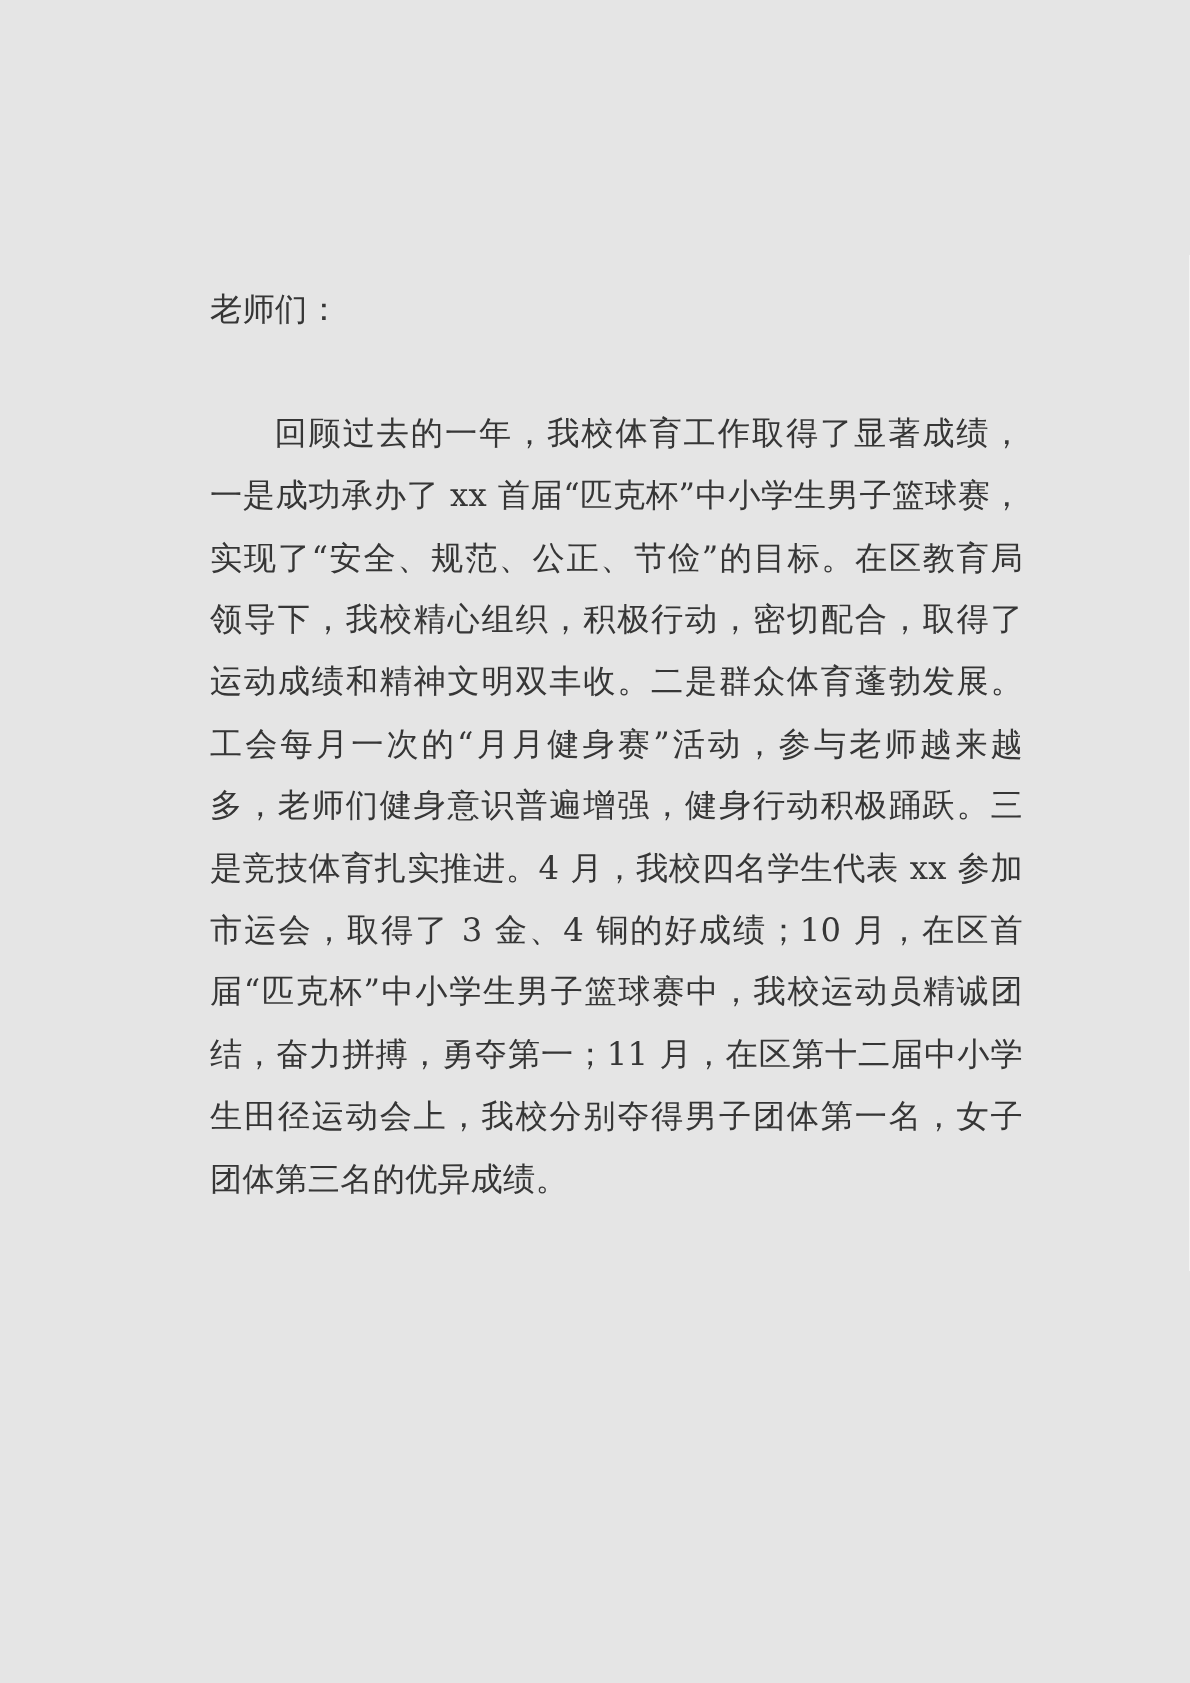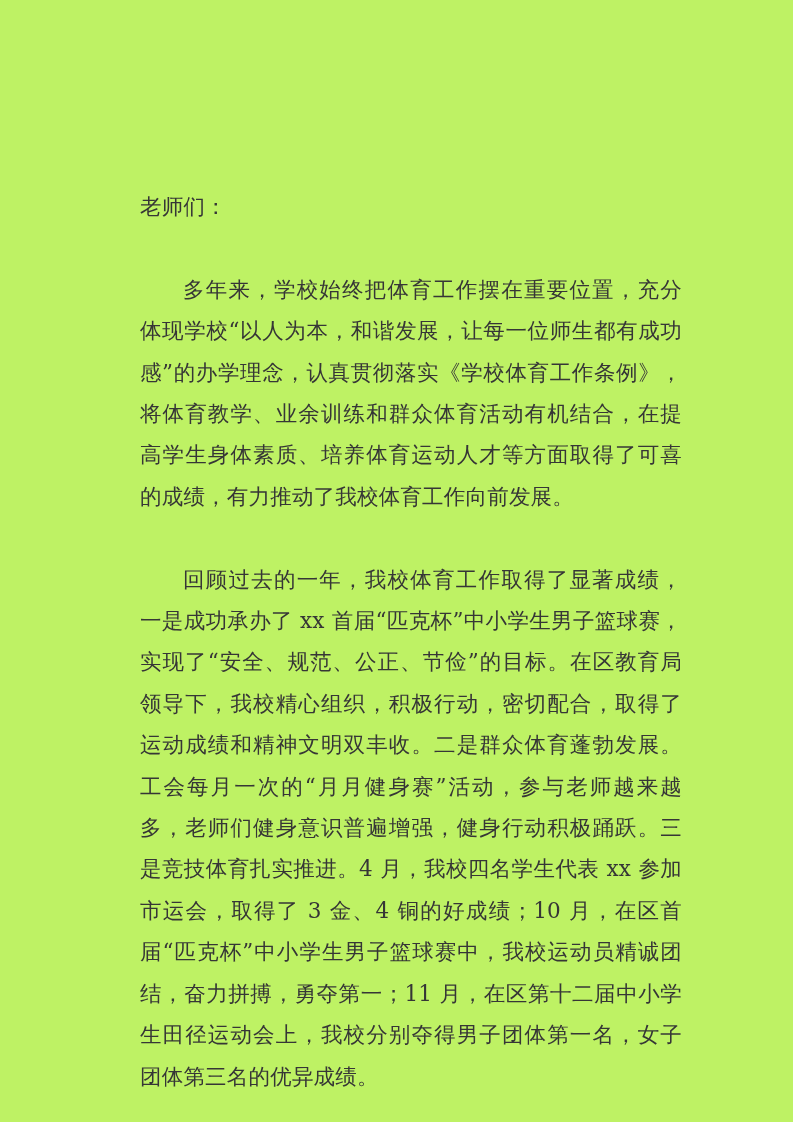--- a/index.html
+++ b/index.html
@@ -11,21 +11,21 @@
     width: 793px;
     height: 1122px;
     overflow: hidden;
     font-family: "DejaVu Serif", "Liberation Serif", serif;
   }
 
   .page {
     position: relative;
     width: 793px;
     height: 1122px;
-    background: #bef264;
+    background: #e5e5e5;
     box-sizing: border-box;
     padding-left: 44px;
   }
 
   .doc-body {
     position: absolute;
     left: 140px;
     top: 186px;
     width: 542px;
   }
@@ -53,18 +53,17 @@
   }
 </style>
 </head>
 <body>
 
 <div class="page">
   <div class="doc-body">
 
     <p class="para salutation">老师们：</p>
 
-    <p class="para indented">多年来，学校始终把体育工作摆在重要位置，充分体现学校“以人为本，和谐发展，让每一位师生都有成功感”的办学理念，认真贯彻落实《学校体育工作条例》，将体育教学、业余训练和群众体育活动有机结合，在提高学生身体素质、培养体育运动人才等方面取得了可喜的成绩，有力推动了我校体育工作向前发展。</p>
 
     <p class="para indented">回顾过去的一年，我校体育工作取得了显著成绩，一是成功承办了 xx 首届“匹克杯”中小学生男子篮球赛，实现了“安全、规范、公正、节俭”的目标。在区教育局领导下，我校精心组织，积极行动，密切配合，取得了运动成绩和精神文明双丰收。二是群众体育蓬勃发展。工会每月一次的“月月健身赛”活动，参与老师越来越多，老师们健身意识普遍增强，健身行动积极踊跃。三是竞技体育扎实推进。4 月，我校四名学生代表 xx 参加市运会，取得了 3 金、4 铜的好成绩；10 月，在区首届“匹克杯”中小学生男子篮球赛中，我校运动员精诚团结，奋力拼搏，勇夺第一；11 月，在区第十二届中小学生田径运动会上，我校分别夺得男子团体第一名，女子团体第三名的优异成绩。</p>
 
   </div>
 </div>
 
 </body></html>

